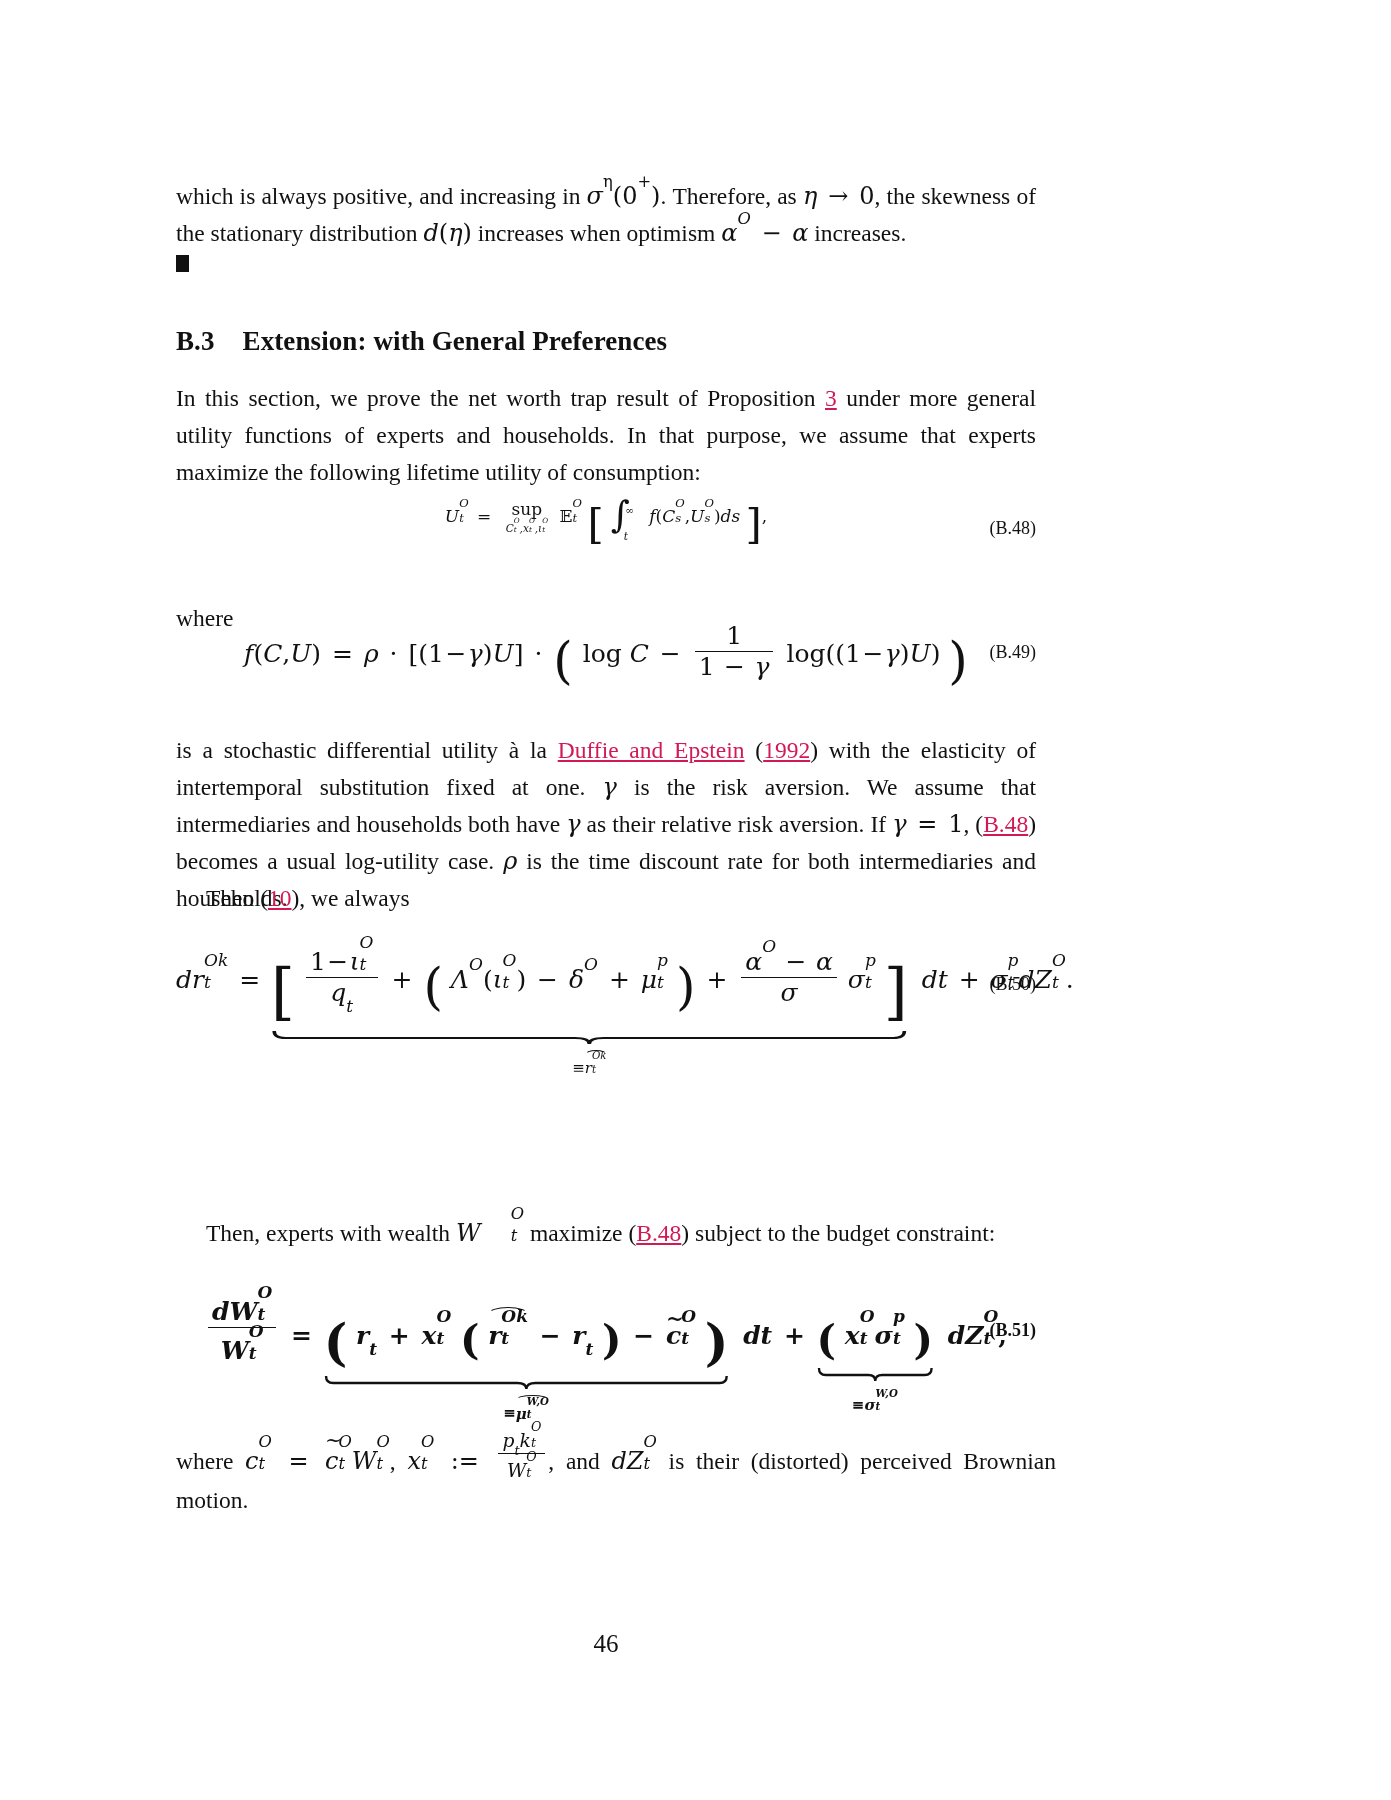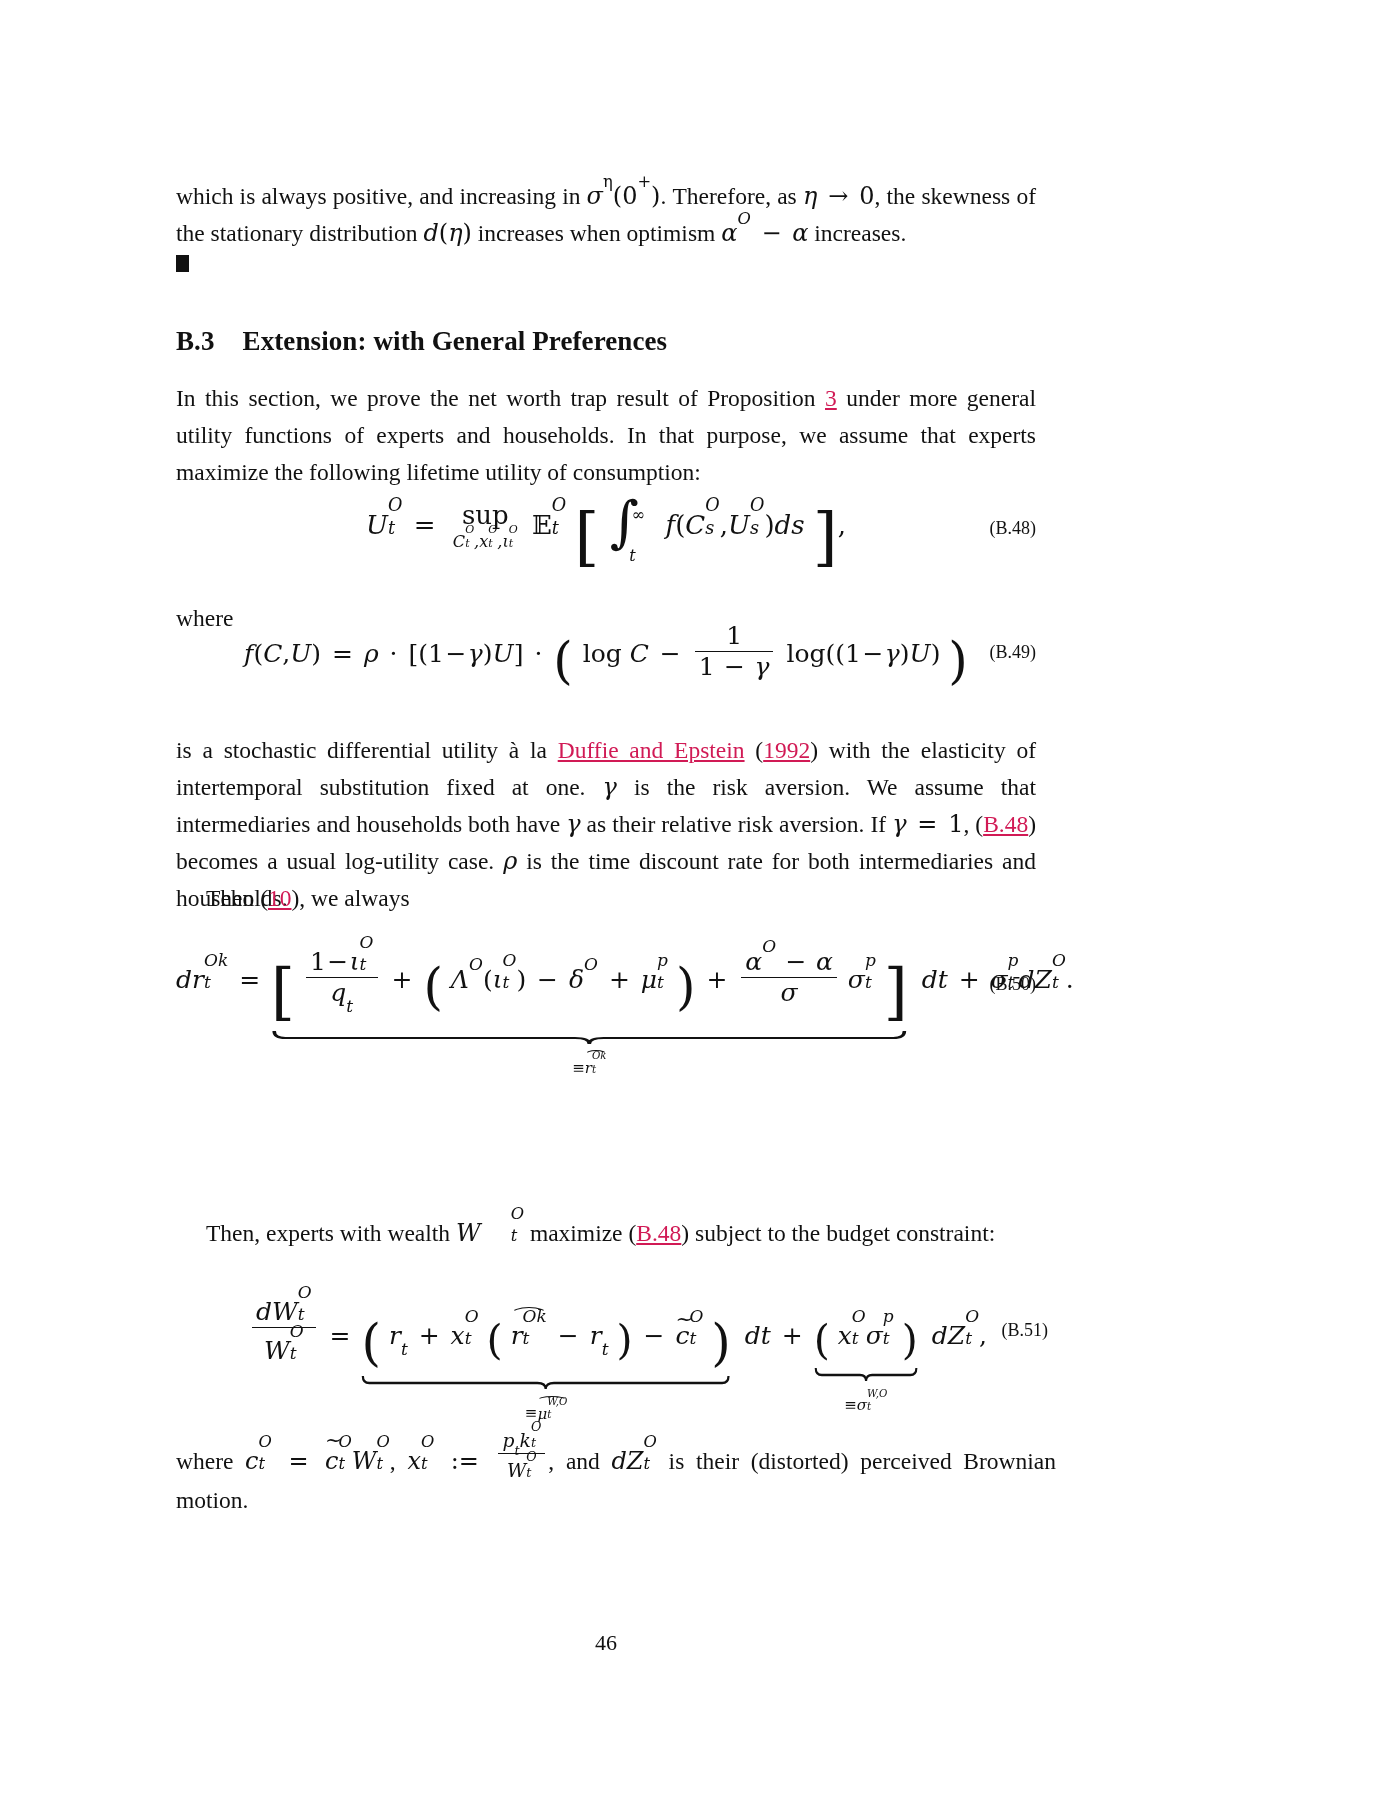--- a/index.html
+++ b/index.html
@@ -175,21 +175,21 @@
     right: 0;
     font-family: "Liberation Serif", "DejaVu Serif", serif;
     font-style: normal;
     font-size: 18px;
     color: #111;
   }
   .pagenum {
     position: absolute;
     left: 0; right: 0;
     text-align: center;
-    font-size: 22px;
+    font-size: 25px;
     color: #111;
   }
 </style>
 </head>
 <body>
 
 <div class="page">
 
   <div class="body-text para" style="position:absolute; top:178px; left:0; width:860px;">
     <span>which is always positive, and increasing in </span><span class="math">σ<sup class="s up">η</sup><span class="up">(0<sup class="s up">+</sup>)</span></span><span>. Therefore, as </span><span class="math">η <span class="mo">→</span> <span class="mn">0</span></span><span>, the skewness of the stationary distribution </span><span class="math">d<span class="up">(</span>η<span class="up">)</span></span><span> increases when optimism </span><span class="math">α<sup class="s">O</sup> <span class="mo">−</span> α</span><span> increases.</span>
@@ -202,21 +202,21 @@
   <h2 class="section" style="position:absolute; top:326px; left:0; width:860px;">
     <span class="num">B.3</span><span>Extension: with General Preferences</span>
   </h2>
 
   <div class="body-text para" style="position:absolute; top:380px; left:0; width:860px;">
     <span>In this section, we prove the net worth trap result of Proposition </span><a class="ref" href="#">3</a><span> under more general utility functions of experts and households. In that purpose, we assume that experts maximize the following lifetime utility of consumption:</span>
   </div>
 
   <div class="eqrow" style="position:absolute; top:500px; left:0;">
     <div class="eqbody">
-      <span class="math" style="font-size:26px;">
+      <span class="math" style="font-size:17px;">
         U<span class="subsup"><span class="sp">O</span><span class="sb">t</span></span>
         <span class="mo">=</span>
         <span class="opwrap" style="margin:0 6px;">
           <span class="top">sup</span>
           <span class="bot">C<span class="subsup"><span class="sp">O</span><span class="sb">t</span></span>,x<span class="subsup"><span class="sp">O</span><span class="sb">t</span></span>,ι<span class="subsup"><span class="sp">O</span><span class="sb">t</span></span></span>
         </span>
         <span class="up" style="font-family:'DejaVu Serif',serif;">𝔼</span><span class="subsup"><span class="sp">O</span><span class="sb">t</span></span>
         <span class="paren big3">[</span>
         <span class="intg">
           <span class="sym">∫</span><span class="lims"><span class="hi">∞</span><span class="lo">t</span></span>
@@ -295,21 +295,21 @@
         σ<span class="subsup"><span class="sp">p</span><span class="sb">t</span></span>dZ<span class="subsup"><span class="sp">O</span><span class="sb">t</span></span><span class="up">.</span>
       </span>
     </div>
     <div class="eqnum" style="top:34px;">(B.50)</div>
   </div>
 
   <div class="body-text para indent" style="position:absolute; top:1212px; left:0; width:860px;">
     <span>Then, experts with wealth </span><span class="math">W<span class="subsup"><span class="sp">O</span><span class="sb">t</span></span></span><span> maximize (</span><a class="ref" href="#">B.48</a><span>) subject to the budget constraint:</span>
   </div>
 
-  <div class="eqrow" style="position:absolute; top:1290px; left:12px;">
+  <div class="eqrow" style="position:absolute; top:1290px; left:0;font-weight:bold;">
     <div class="eqbody">
       <span class="math" style="font-size:25px;">
         <span class="frac" style="vertical-align:-0.60em;">
           <span class="n">dW<span class="subsup"><span class="sp">O</span><span class="sb">t</span></span></span>
           <span class="d">W<span class="subsup"><span class="sp">O</span><span class="sb">t</span></span></span>
         </span>
         <span class="mo">=</span>
         <span class="ubrace-box">
           <span class="content">
             <span class="paren big2">(</span>

